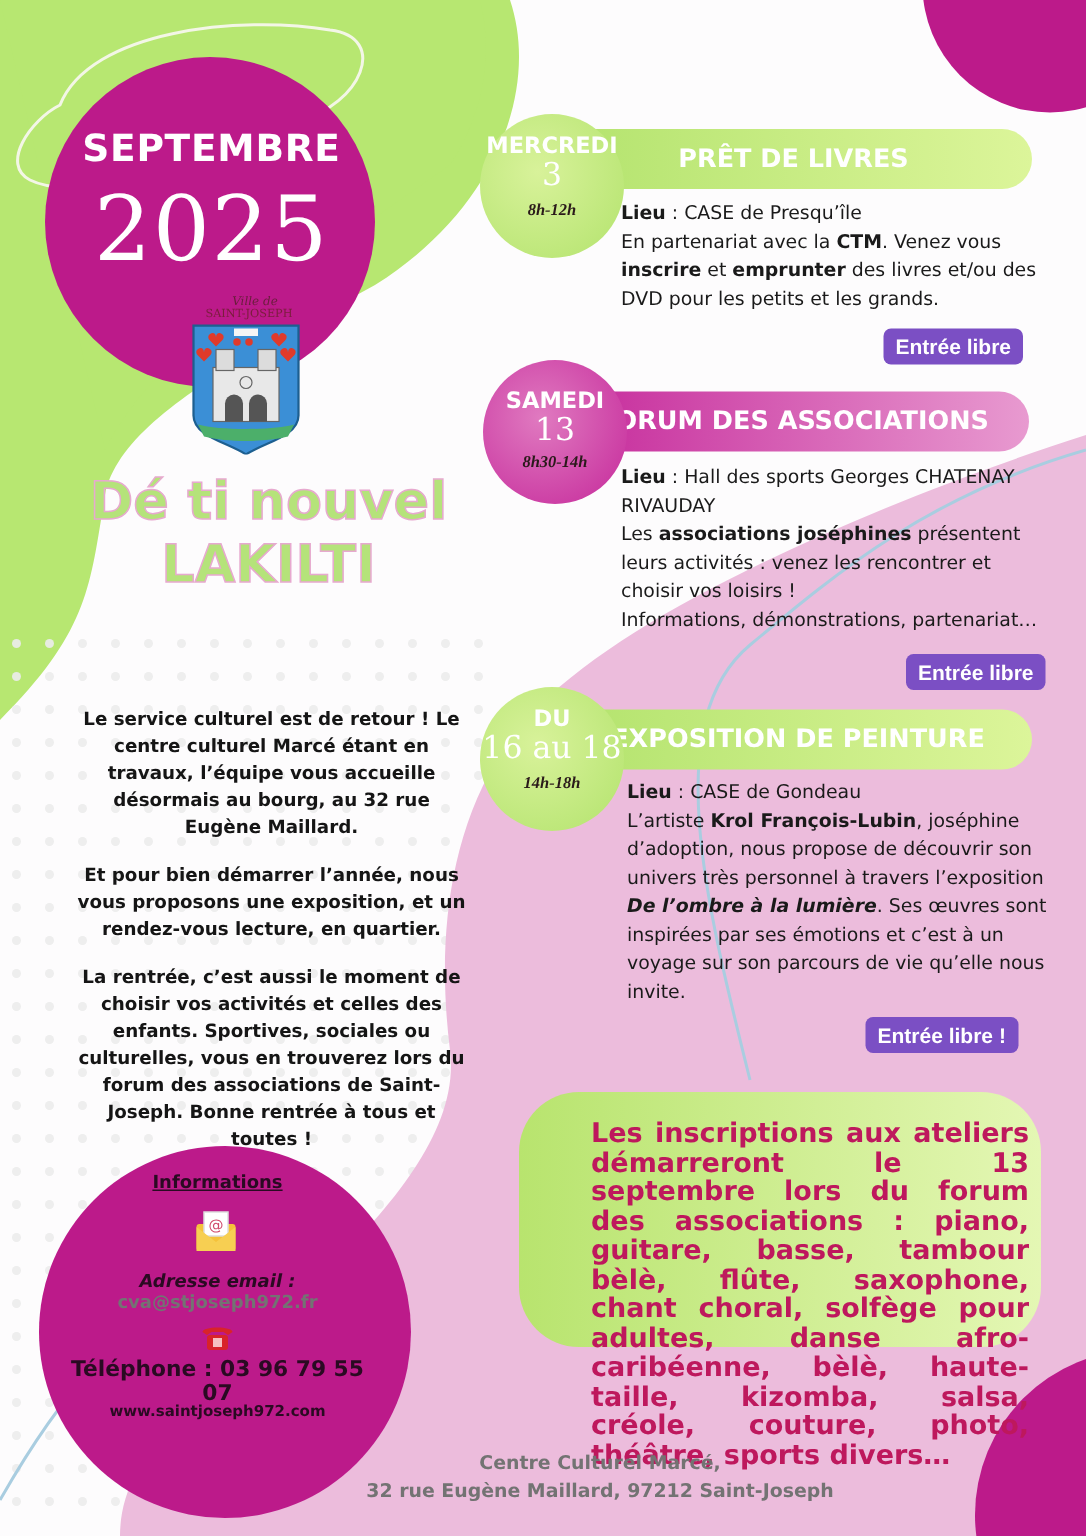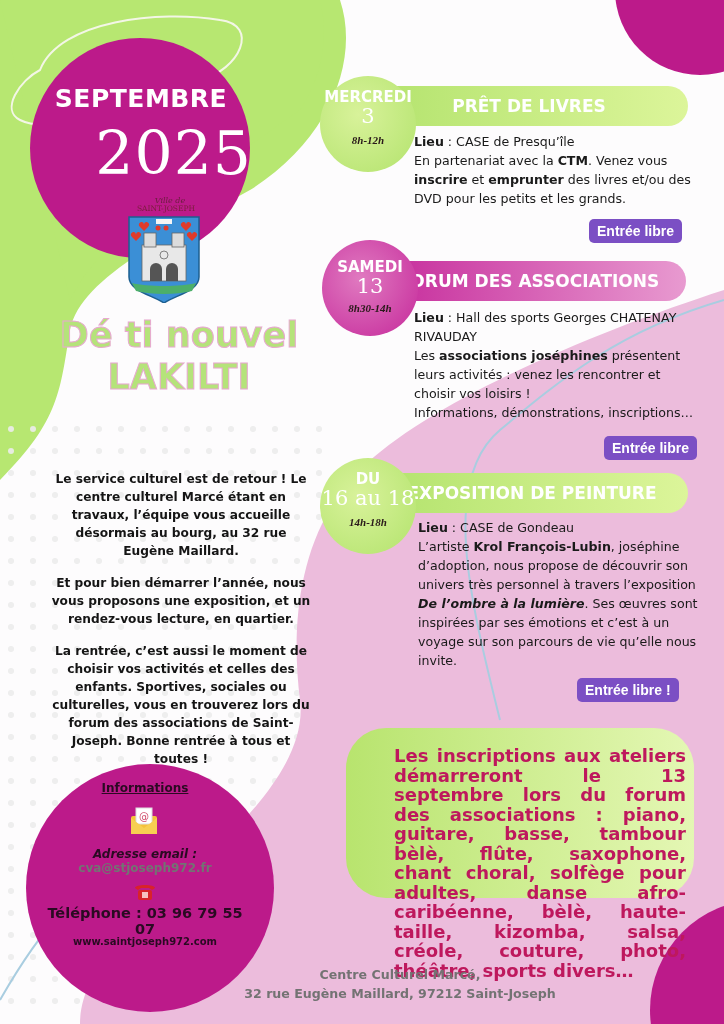--- a/index.html
+++ b/index.html
@@ -2,21 +2,21 @@
 <html><head>
 <meta charset="utf-8">
 <style>
   html, body { margin: 0; padding: 0; }
   body { width: 724px; height: 1024px; overflow: hidden; background: #fdfcfd; position: relative; font-family: "DejaVu Sans", sans-serif; color: #1a1a1a; }
   .abs { position: absolute; }
   svg.bg { position: absolute; left: 0; top: 0; width: 724px; height: 1024px; }
 
   .hero-circle { left: 30px; top: 38px; width: 220px; height: 220px; border-radius: 50%; background: #bc1a8a; }
   .hero-month { left: 30px; top: 84px; width: 222px; text-align: center; color: #fff; font-family: "DejaVu Sans", sans-serif; font-weight: bold; font-size: 25px; letter-spacing: 0.5px; }
-  .hero-year { left: 30px; top: 118px; width: 222px; text-align: right; color: #fff; font-family: "DejaVu Serif", serif; font-size: 60px; letter-spacing: 1px; }
+  .hero-year { left: 30px; top: 118px; width: 222px; text-align: center; color: #fff; font-family: "DejaVu Serif", serif; font-size: 60px; letter-spacing: 1px; }
 
   .crest-caption1 { left: 140px; top: 196px; width: 60px; text-align: center; font-family: "DejaVu Serif", serif; font-style: italic; font-size: 8px; color: #6a1e3c; }
   .crest-caption2 { left: 126px; top: 204px; width: 80px; text-align: center; font-family: "DejaVu Serif", serif; font-size: 7.5px; color: #7a1e3c; }
   .crest { left: 126px; top: 215px; width: 76px; height: 88px; }
 
   .slogan { left: 44px; top: 314px; width: 270px; text-align: center; font-family: "DejaVu Sans", sans-serif; font-weight: bold; font-size: 35px; line-height: 42px; color: #b5e37a; -webkit-text-stroke: 1px #e7a9cf; }
 
   .intro { left: 50px; top: 470px; width: 262px; text-align: center; font-weight: bold; font-size: 12.2px; line-height: 18px; color: #151515; }
   .intro p { margin: 0 0 14px 0; }
 
@@ -154,21 +154,21 @@
   <span>FORUM DES ASSOCIATIONS</span>
 </div>
 <div class="abs date-circle date-pink" style="left:322px; top:240px;">
   <div class="date-day" style="top:18px;">SAMEDI</div>
   <div class="date-num" style="top:34px;">13</div>
   <div class="date-time" style="top:62px;">8h30-14h</div>
 </div>
 <div class="abs ev-body" style="left:414px; top:308px; width:290px;">
   <p><b>Lieu</b><span> : Hall des sports Georges CHATENAY RIVAUDAY</span></p>
   <p>
-    <span>Les </span><b>associations joséphines</b><span> présentent leurs activités : venez les rencontrer et choisir vos loisirs !</span><br><span>Informations, démonstrations, inscriptions…</span>
+    <span>Les </span><b>associations joséphines</b><span> présentent leurs activités : venez les rencontrer et choisir vos loisirs !</span><br><span>Informations, démonstrations, partenariat…</span>
   </p>
 </div>
 <button class="abs btn" style="left:604px; top:436px;">Entrée libre</button>
 
 <div class="abs banner banner-green" style="left:376px; top:473px; width:312px;">
   <span>EXPOSITION DE PEINTURE</span>
 </div>
 <div class="abs date-circle date-green" style="left:320px; top:458px;">
   <div class="date-day">DU</div>
   <div class="date-num">16 au 18</div>

